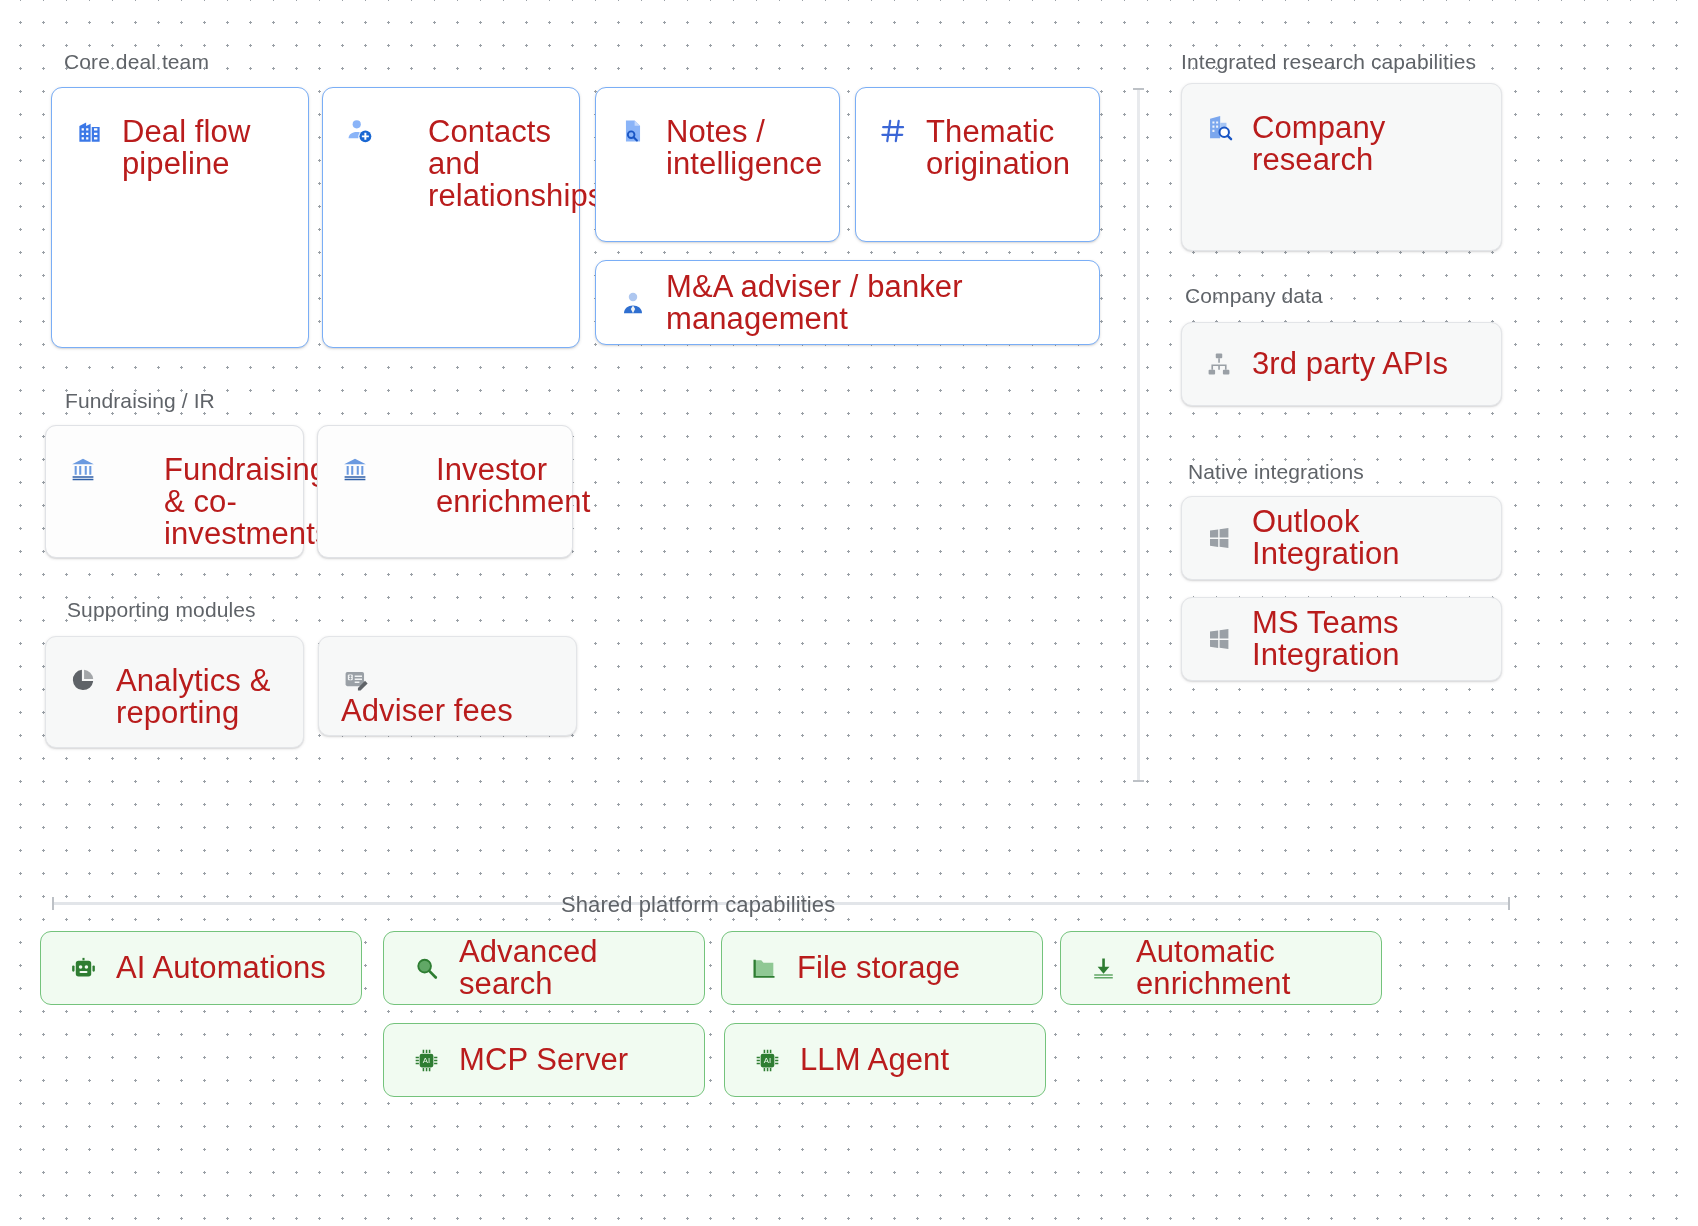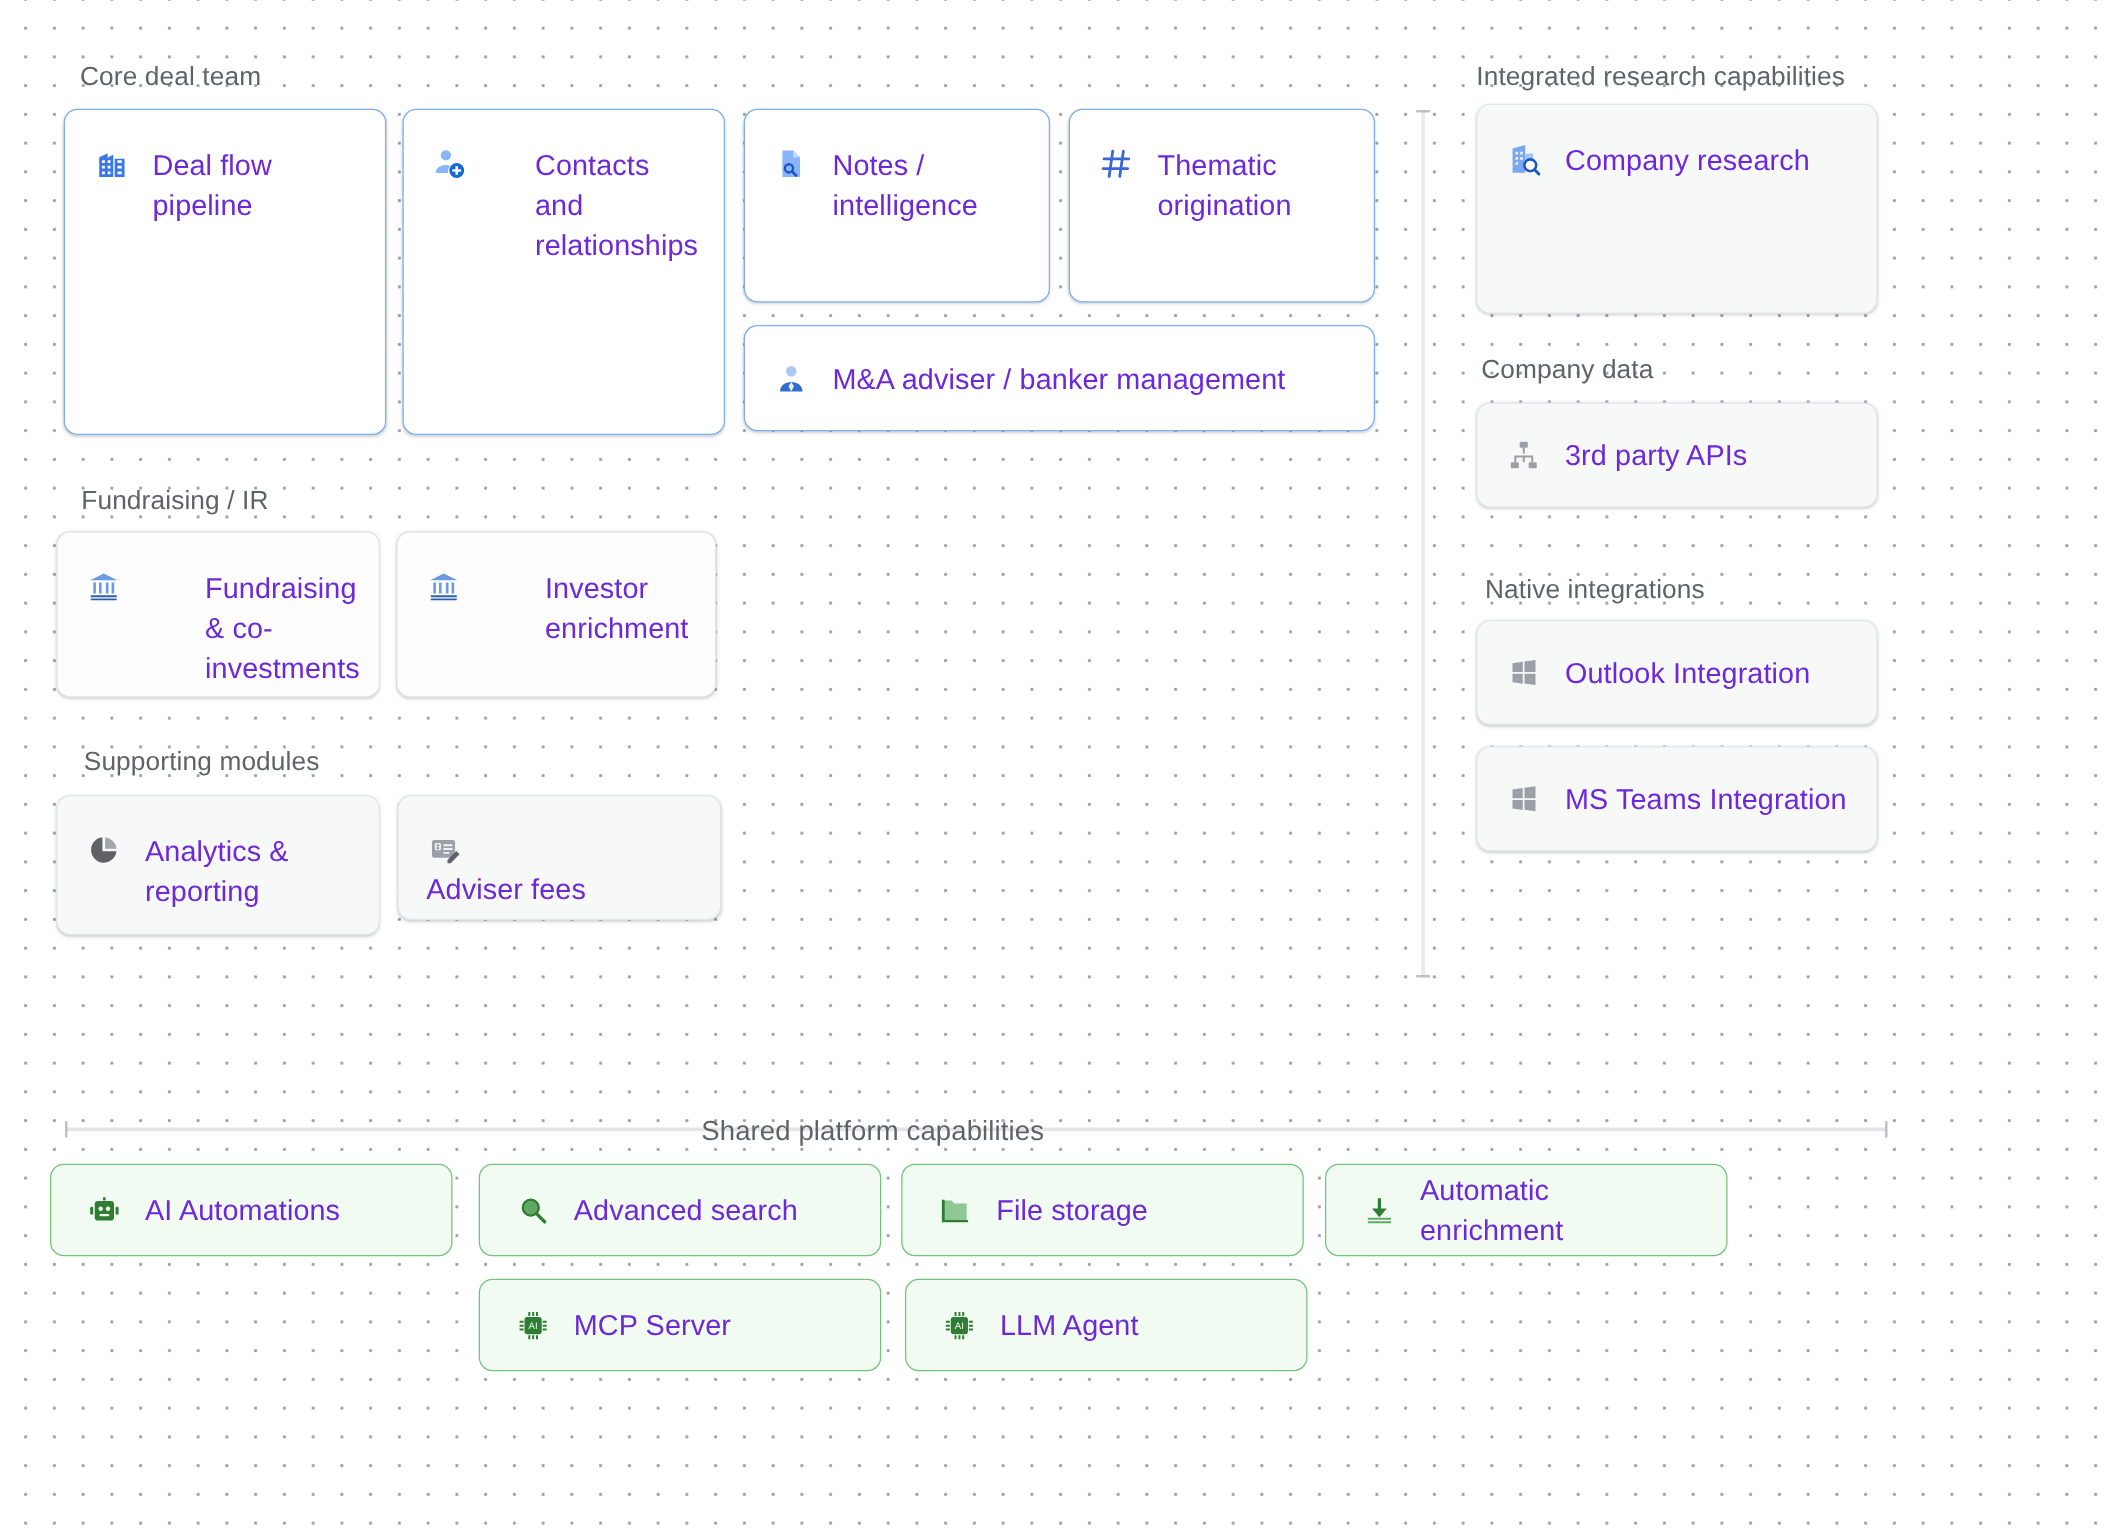--- a/index.html
+++ b/index.html
@@ -38,23 +38,23 @@
     box-shadow: 0 1px 3px rgba(60,64,67,.16), 0 1px 1px rgba(60,64,67,.08);
   }
   .card .ico {
     flex: 0 0 auto;
     width: 30px; height: 30px;
     margin-right: 18px;
     display: flex; align-items: center; justify-content: center;
   }
   .card .ico svg { display: block; }
   .card .lbl {
-    font-size: 23px;
+    font-size: 31px;
     line-height: 32px;
-    color: #6d28d9;
+    color: #b91c1c;
     letter-spacing: .1px;
   }
   .card.mid { align-items: center; padding-top: 0; }
   .card.mid .ico { margin-top: 0; }
 
   
   .card.blue { background: #ffffff; border: 1.6px solid #7aaef6; }
   
   .card.outline { background: #fdfdfd; border: 1.4px solid #e0e2e6; gap: 48px; }
   

